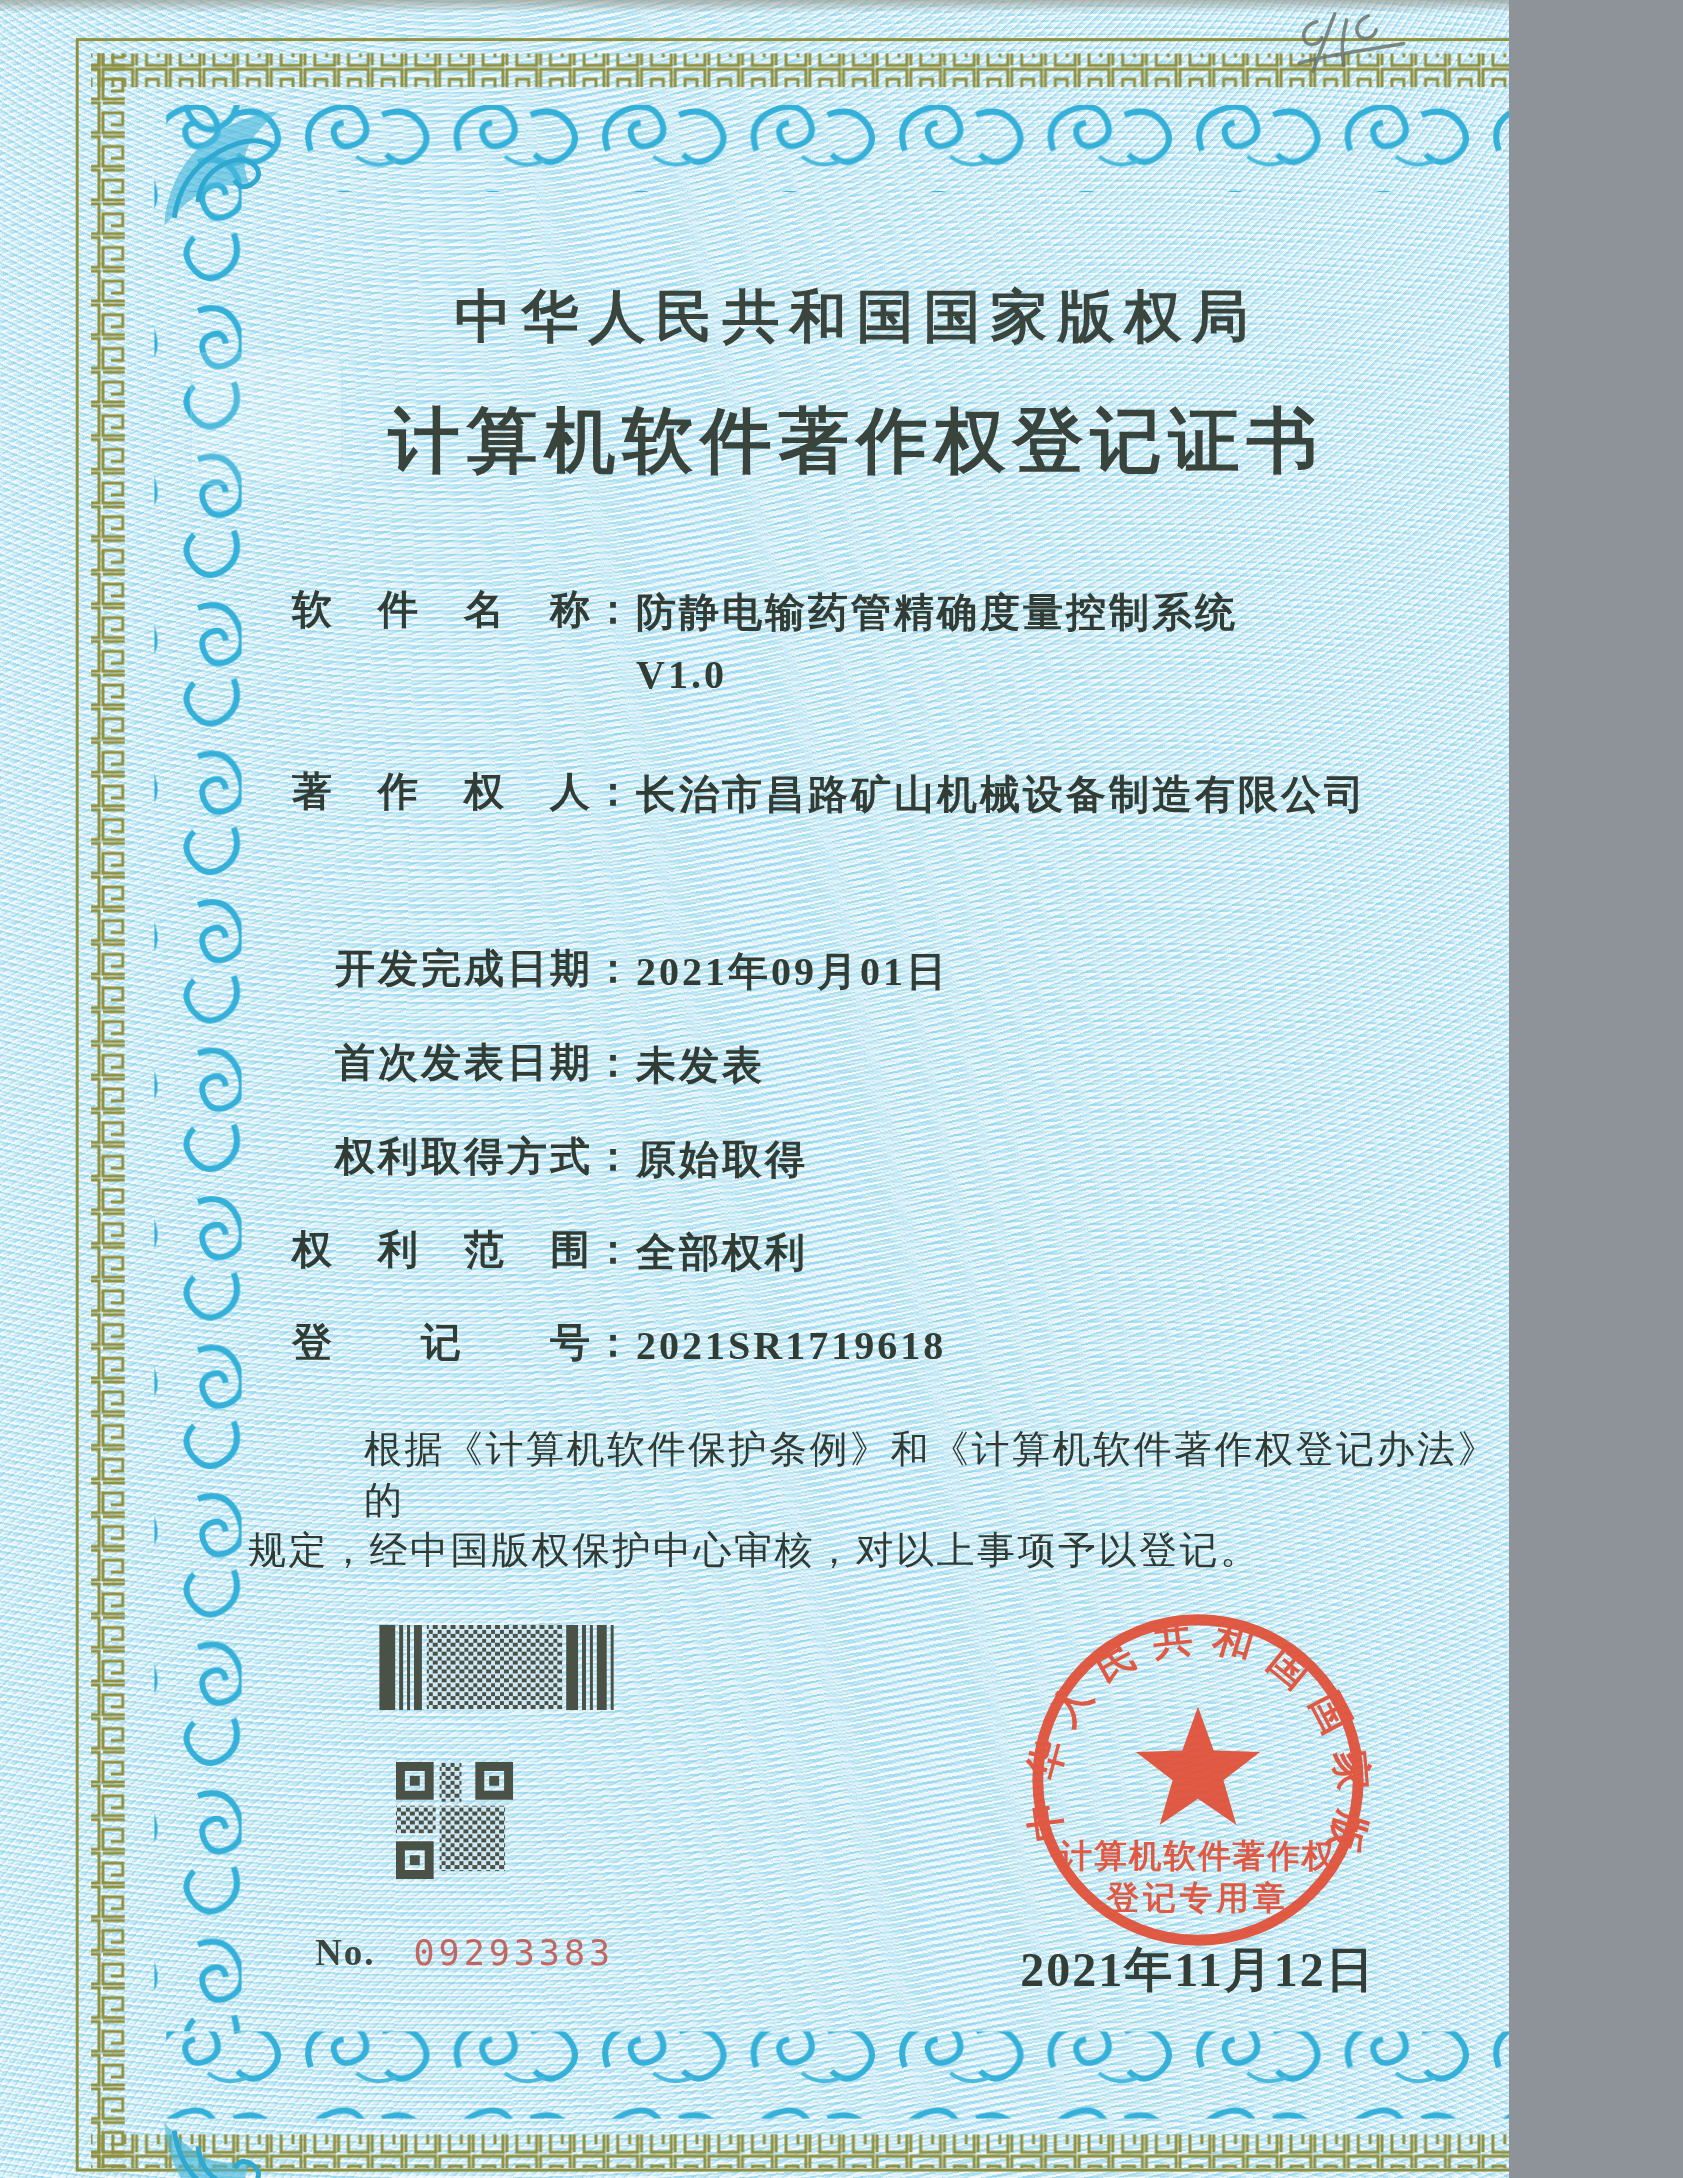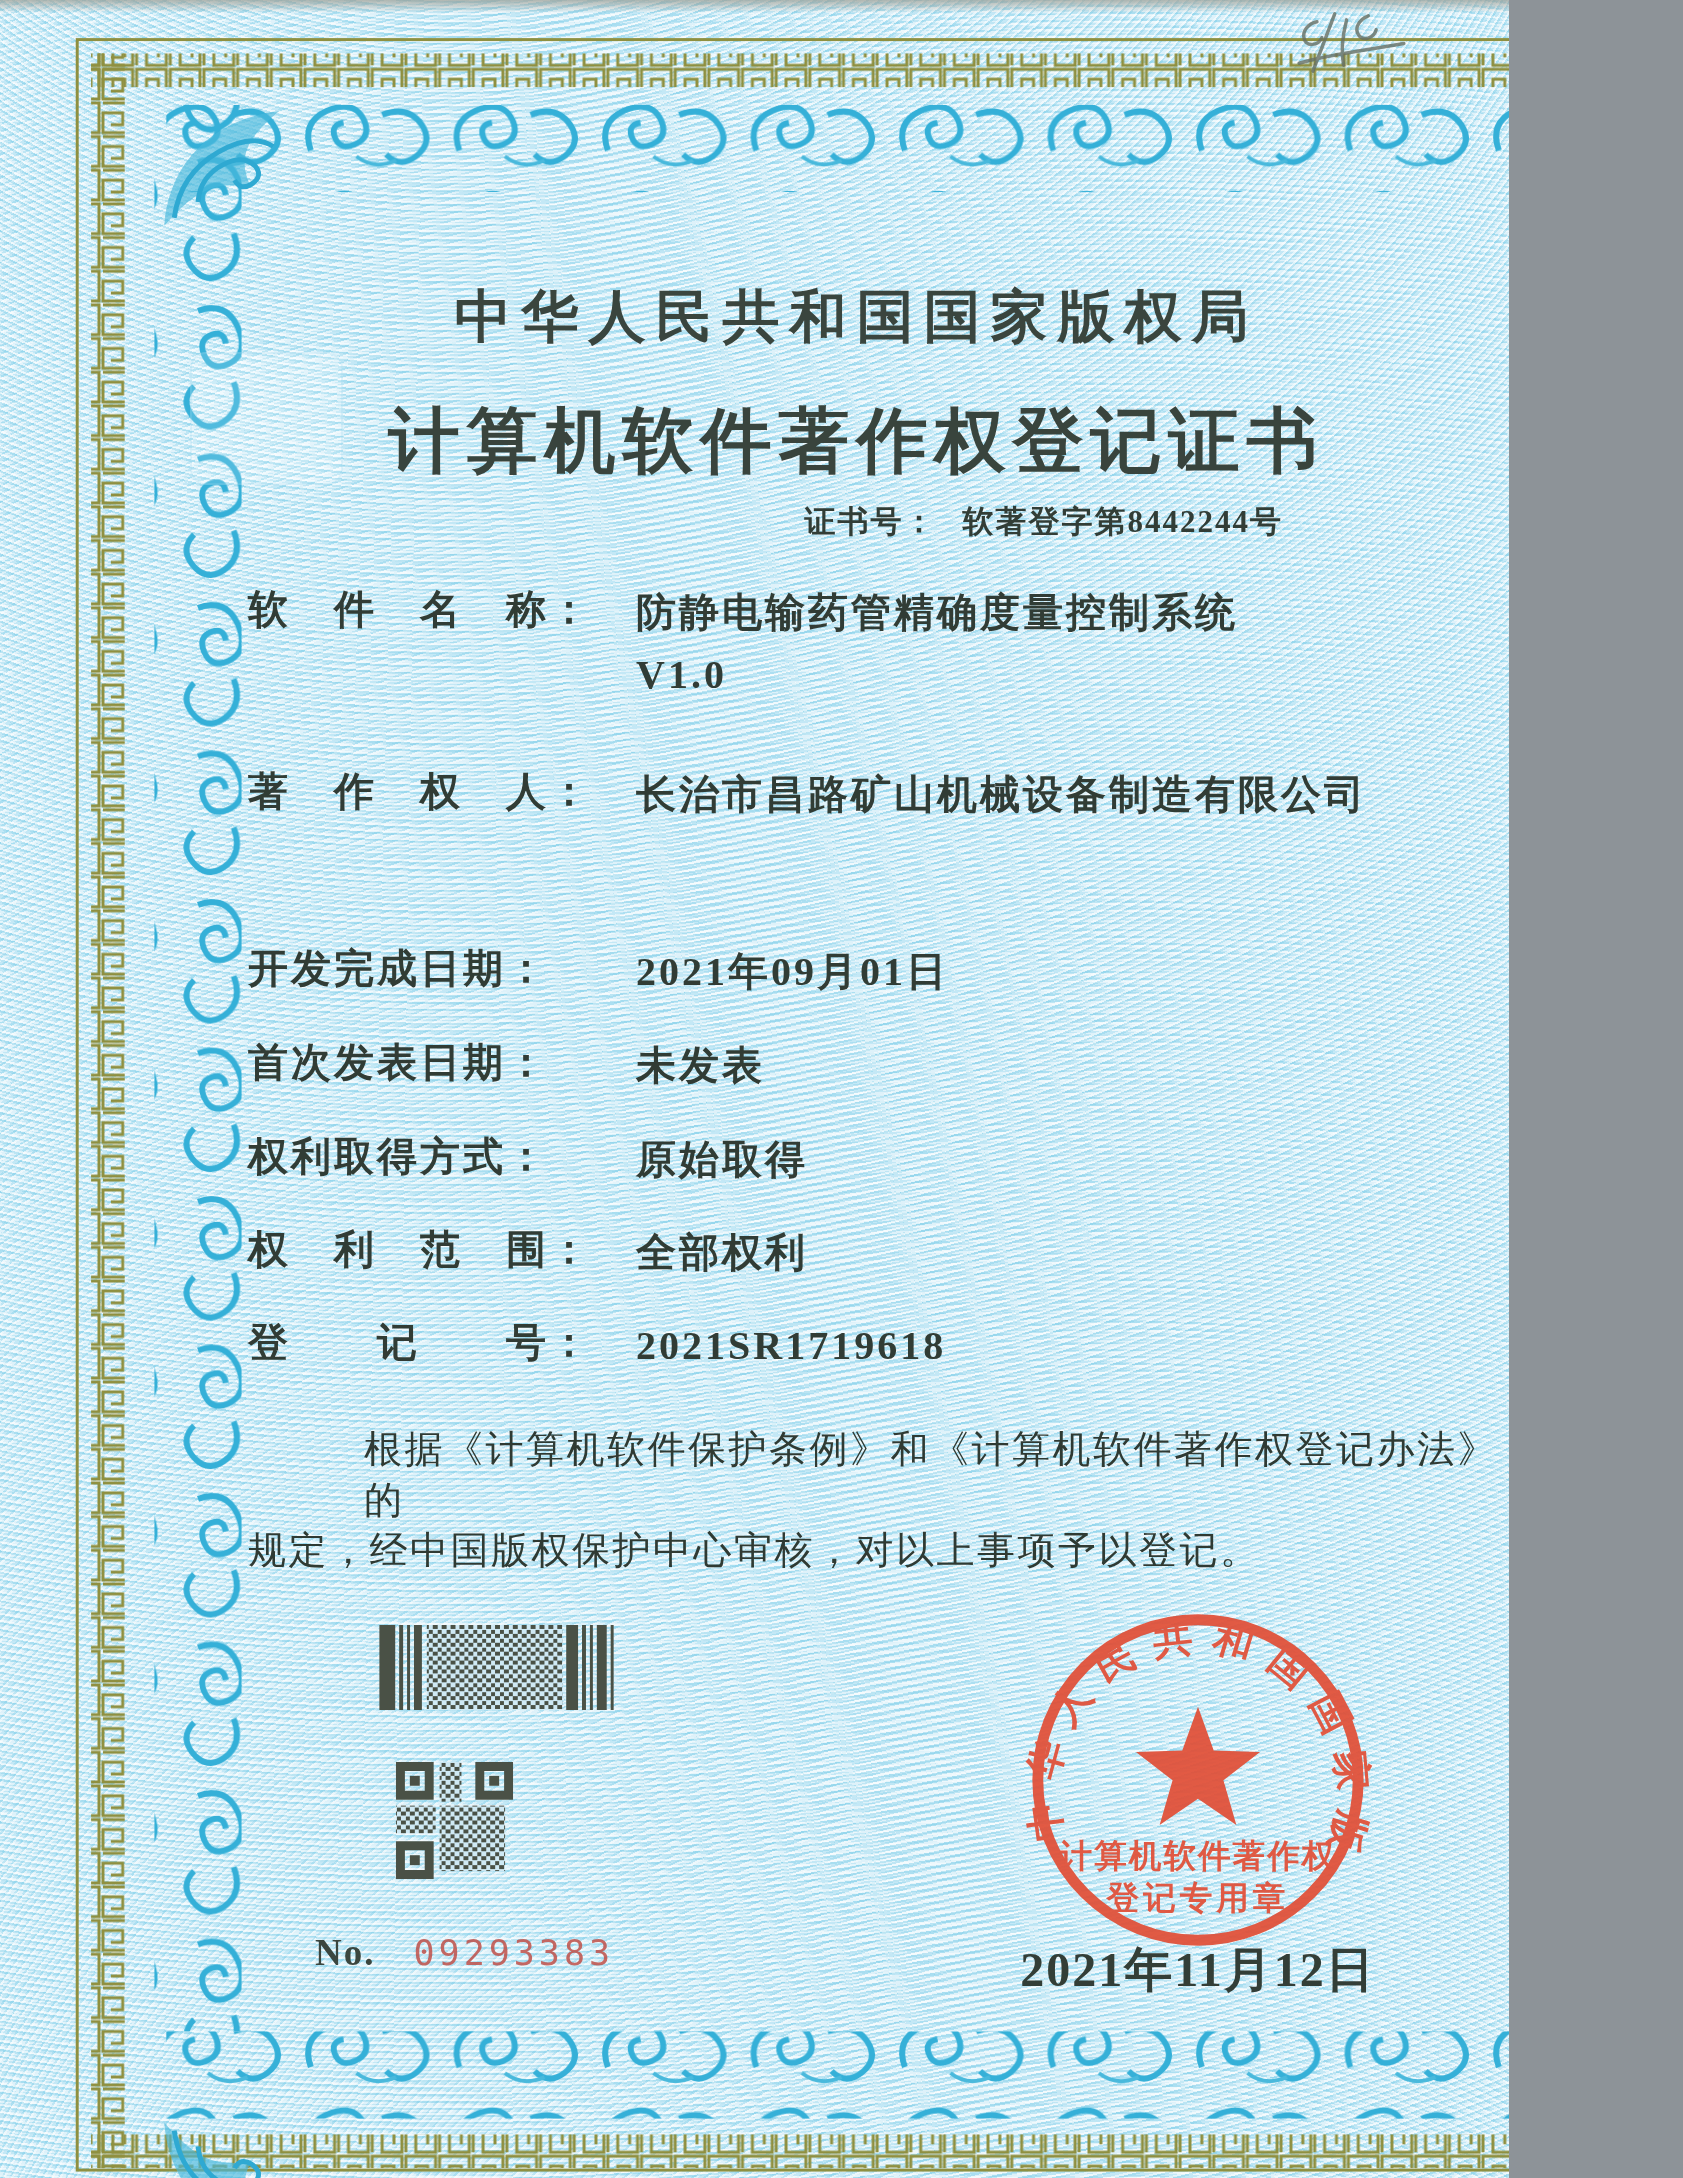--- a/index.html
+++ b/index.html
@@ -18,21 +18,21 @@
   .frame{position:absolute;left:0;top:0;}
   .title1{position:absolute;left:99px;top:279px;width:1515px;text-align:center;
     font-size:57px;font-weight:bold;letter-spacing:10px;color:#3a453e;}
   .title2{position:absolute;left:99px;top:394px;width:1515px;text-align:center;
     font-size:71px;font-weight:bold;letter-spacing:7px;color:#39443d;}
   .certno{position:absolute;right:226px;top:501px;font-size:31px;font-weight:bold;
     letter-spacing:2px;color:#323d36;}
   .certno .lbl{margin-right:26px;}
   .row{position:absolute;left:248px;font-size:40px;font-weight:bold;letter-spacing:3px;
     color:#313c35;white-space:nowrap;}
-  .row .label{display:inline-block;width:388px;vertical-align:top;}
+  .row .label{display:inline-block;width:388px;vertical-align:top;text-align:right;}
   .row .value{display:inline-block;vertical-align:top;line-height:1.55;}
   .statement{position:absolute;font-size:38px;font-weight:normal;letter-spacing:2.5px;color:#2f3a33;}
   .serial{position:absolute;left:315px;top:1931px;font-size:37px;letter-spacing:2px;}
   .serial .no{color:#3b463f;font-weight:bold;margin-right:18px;}
   .serial .num{color:#bf5049;font-family:"DejaVu Sans Mono","Liberation Mono",monospace;
     font-size:35px;letter-spacing:4px;opacity:.85;margin-left:20px;}
   .issue-date{position:absolute;left:1010px;top:1938px;width:376px;text-align:center;
     font-size:48px;font-weight:bold;letter-spacing:2px;color:#333e37;}
   .seal{position:absolute;left:1020px;top:1602px;opacity:.93;}
   .barcode{position:absolute;left:379px;top:1625px;}
@@ -102,23 +102,20 @@
       <path d="M48,8 L26,66"></path>
       <path d="M60,14 C56,30 54,46 57,60"></path>
       <path d="M82,10 C72,14 68,23 72,29 C76,36 88,33 90,24"></path>
       <path d="M12,58 C42,49 86,44 118,38"></path>
     </g>
   </svg>
 
   <div class="title1">中华人民共和国国家版权局</div>
   <div class="title2">计算机软件著作权登记证书</div>
 
-  <div class="certno">
-    <span class="lbl">证书号：</span><span class="val">软著登字第8442244号</span>
-  </div>
 
   <div class="row" style="top:582px;">
     <span class="label">软　件　名　称：</span><span class="value"><span>防静电输药管精确度量控制系统</span><br>
       <span>V1.0</span></span>
   </div>
   <div class="row" style="top:764px;">
     <span class="label">著　作　权　人：</span><span class="value">长治市昌路矿山机械设备制造有限公司</span>
   </div>
   <div class="row" style="top:941px;">
     <span class="label">开发完成日期：</span><span class="value">2021年09月01日</span>

